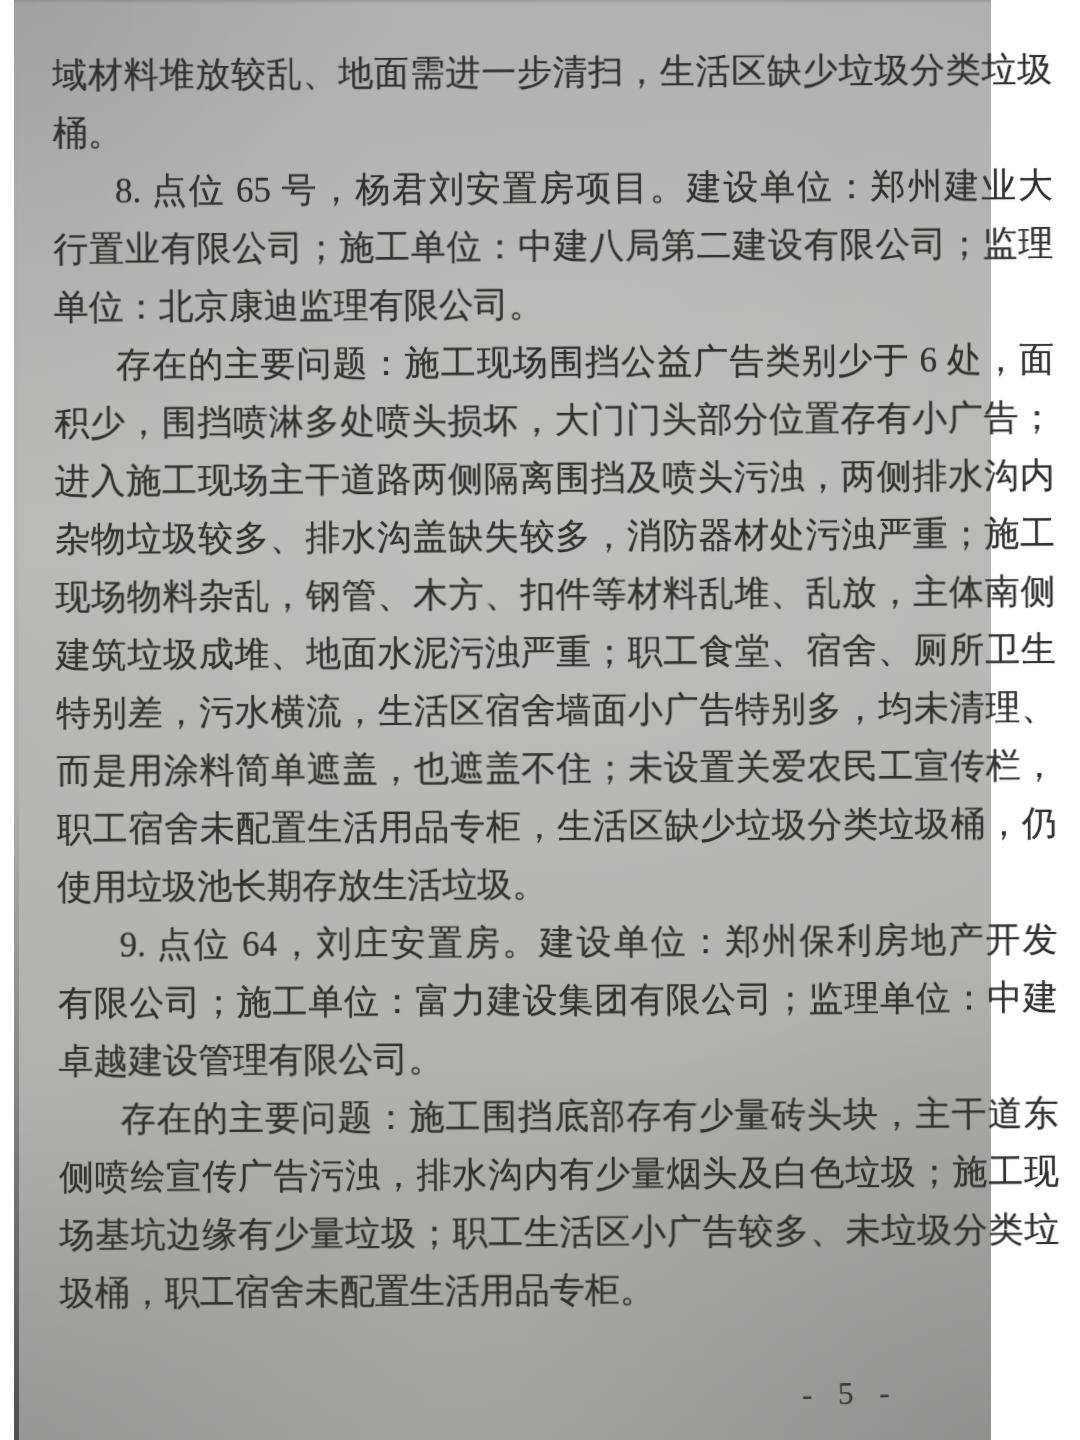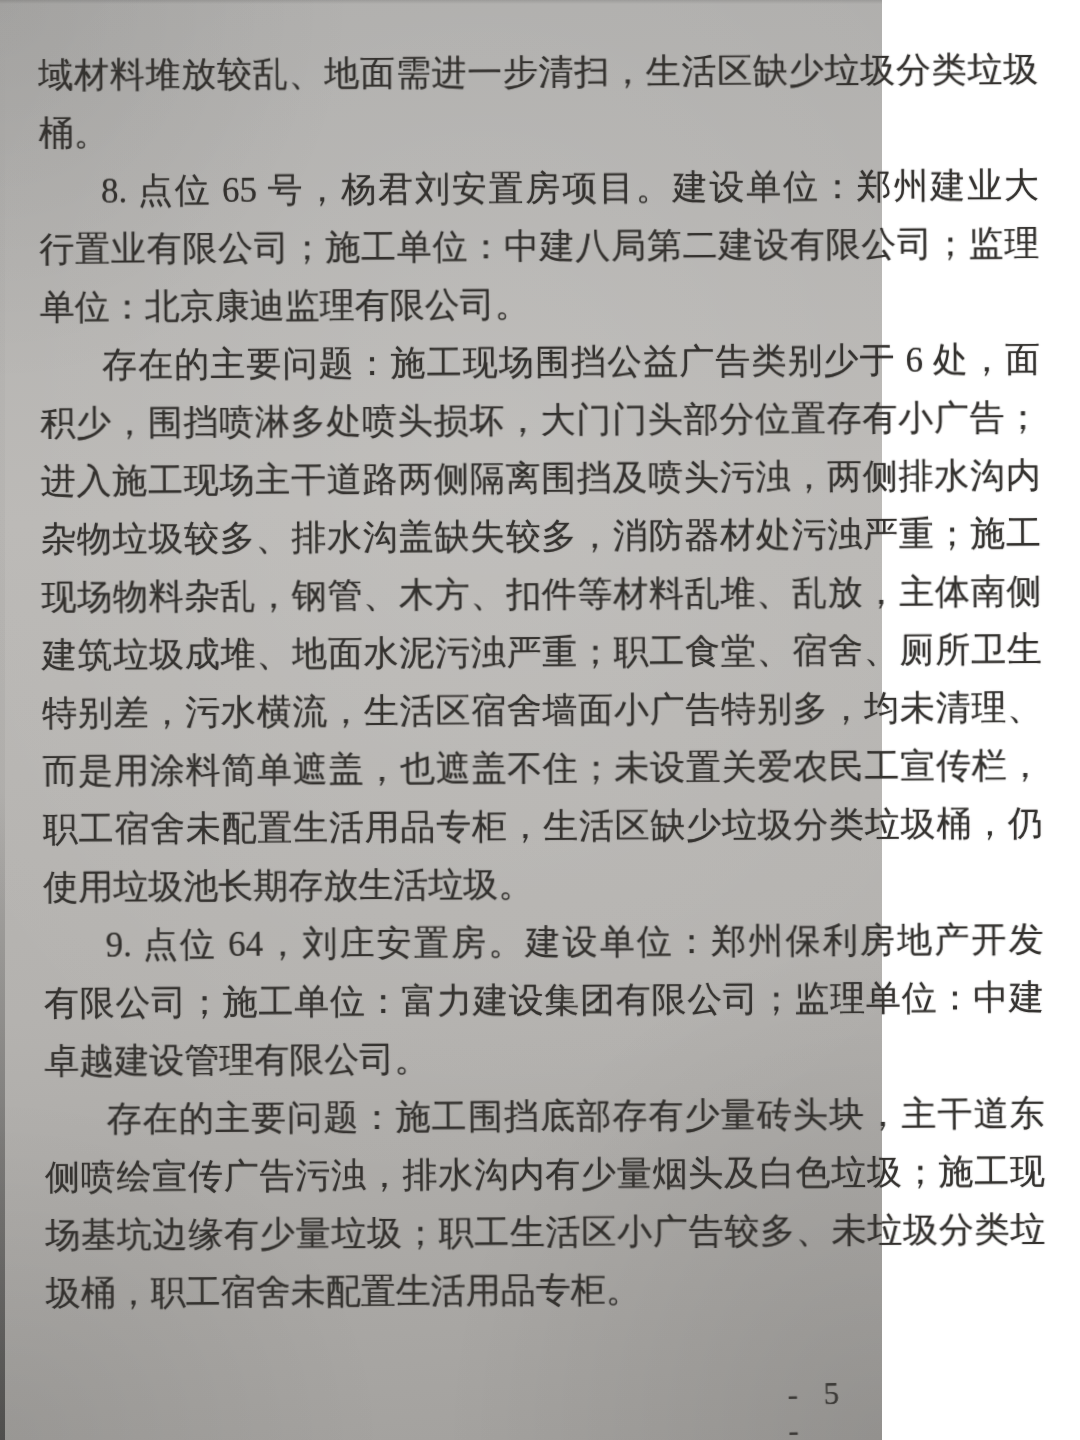--- a/index.html
+++ b/index.html
@@ -7,28 +7,29 @@
       padding: 0;
       width: 1080px;
       height: 1440px;
       overflow: hidden;
       font-family: "Liberation Serif", "DejaVu Serif", serif;
     }
 
     
     .photo {
       position: relative;
-      width: 882px;
+      width: 977px;
       height: 1440px;
       background:
         radial-gradient(120% 85% at 55% 32%, rgba(255,255,255,0.10), rgba(255,255,255,0) 62%),
         radial-gradient(90% 60% at 0% 0%, rgba(0,0,0,0.07), rgba(0,0,0,0) 45%),
         radial-gradient(100% 70% at 100% 100%, rgba(0,0,0,0.10), rgba(0,0,0,0) 50%),
         radial-gradient(110% 60% at 0% 100%, rgba(0,0,0,0.08), rgba(0,0,0,0) 40%),
         linear-gradient(176deg, #aeadab 0%, #bab8b5 35%, #b4b2af 68%, #a3a19e 100%);
+      margin-left: 14px;
     }
 
     
     .photo::before {
       content: "";
       position: absolute;
       left: 0; top: 0; bottom: 0;
       width: 5px;
       background: linear-gradient(180deg,
         rgba(30,30,30,0.0) 0%,

